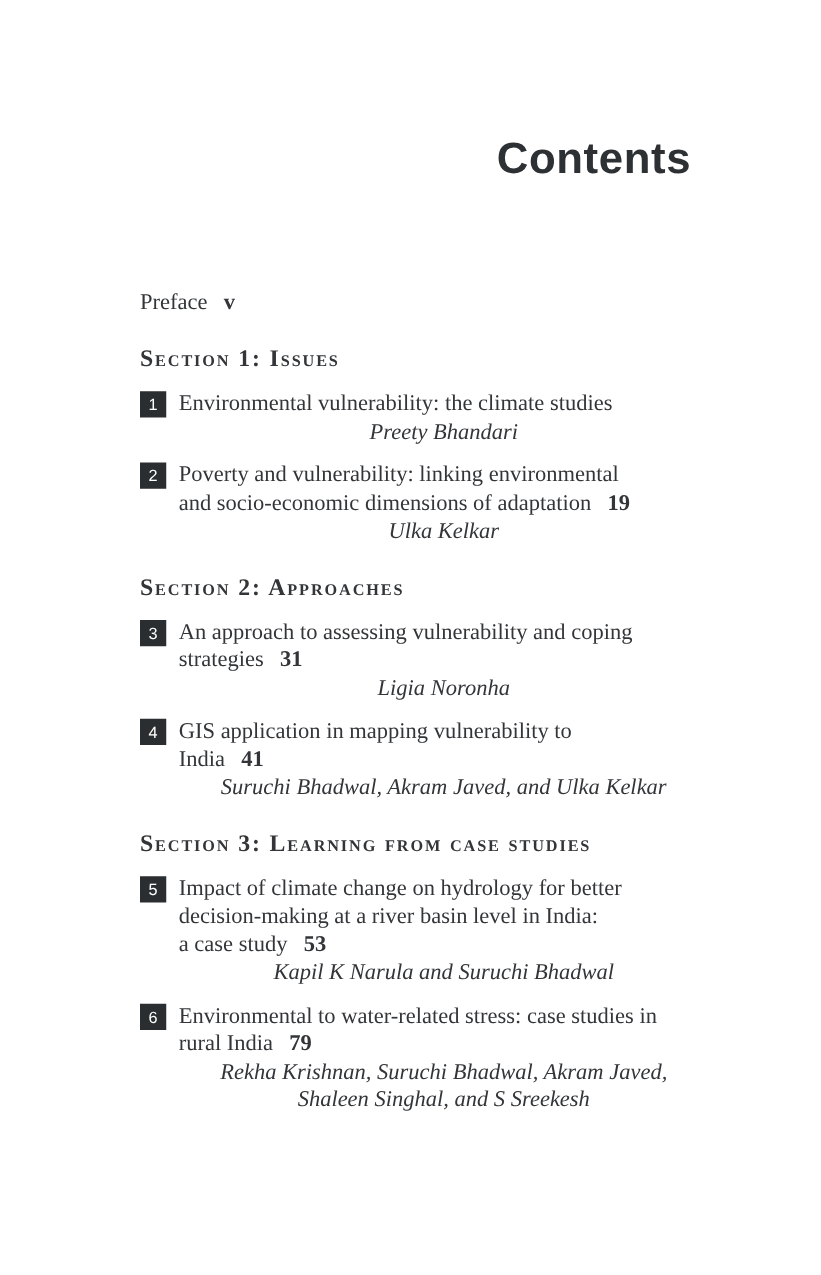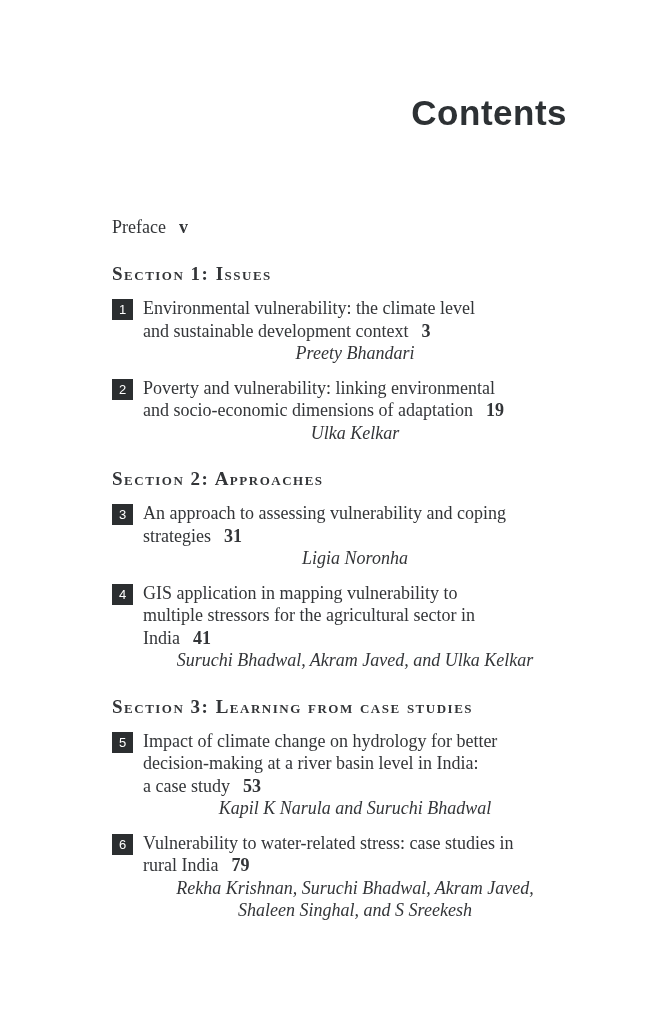--- a/index.html
+++ b/index.html
@@ -7,21 +7,21 @@
     position:relative;
     width:657px; height:1020px;
     background:#ffffff;
     box-sizing:border-box;
     padding:92px 90px 0 112px;
     font-family:"Liberation Serif","DejaVu Serif",serif;
     color:#333538;
     overflow:hidden;
   }
   .title {
-    margin:0;
+    margin:14px;
     text-align:right;
     font-family:"Liberation Sans","DejaVu Sans",sans-serif;
     font-weight:700;
     font-size:35px;
     line-height:42px;
     letter-spacing:0.5px;
     color:#2d3134;
   }
   .preface {
     margin-top:82px;
@@ -73,22 +73,21 @@
     <span>Preface</span><span class="pagenum">v</span>
   </div>
 
   <div id="toc">
   <section>
     <h2 class="section-heading">Section 1: Issues</h2>
     <div>
   <div class="entry">
     <span class="badge">1</span>
     <div class="entry-body">
-              <div class="title-line">Environmental vulnerability: the climate level</div>
-              <div class="title-line">and sustainable development context<span class="pagenum">3</span></div>
+              <div class="title-line">Environmental vulnerability: the climate studies</div>
               <div class="authors">Preety Bhandari</div>
             </div>
   </div>
 
   <div class="entry">
     <span class="badge">2</span>
     <div class="entry-body">
               <div class="title-line">Poverty and vulnerability: linking environmental</div>
               <div class="title-line">and socio-economic dimensions of adaptation<span class="pagenum">19</span></div>
               <div class="authors">Ulka Kelkar</div>
@@ -106,21 +105,20 @@
               <div class="title-line">An approach to assessing vulnerability and coping</div>
               <div class="title-line">strategies<span class="pagenum">31</span></div>
               <div class="authors">Ligia Noronha</div>
             </div>
   </div>
 
   <div class="entry">
     <span class="badge">4</span>
     <div class="entry-body">
               <div class="title-line">GIS application in mapping vulnerability to</div>
-              <div class="title-line">multiple stressors for the agricultural sector in</div>
               <div class="title-line">India<span class="pagenum">41</span></div>
               <div class="authors">Suruchi Bhadwal, Akram Javed, and Ulka Kelkar</div>
             </div>
   </div>
 </div>
   </section>
 
   <section>
     <h2 class="section-heading">Section 3: Learning from case studies</h2>
     <div>
@@ -130,21 +128,21 @@
               <div class="title-line">Impact of climate change on hydrology for better</div>
               <div class="title-line">decision-making at a river basin level in India:</div>
               <div class="title-line">a case study<span class="pagenum">53</span></div>
               <div class="authors">Kapil K Narula and Suruchi Bhadwal</div>
             </div>
   </div>
 
   <div class="entry">
     <span class="badge">6</span>
     <div class="entry-body">
-              <div class="title-line">Vulnerability to water-related stress: case studies in</div>
+              <div class="title-line">Environmental to water-related stress: case studies in</div>
               <div class="title-line">rural India<span class="pagenum">79</span></div>
               <div class="authors">Rekha Krishnan, Suruchi Bhadwal, Akram Javed,</div>
               <div class="authors">Shaleen Singhal, and S Sreekesh</div>
             </div>
   </div>
 </div>
   </section>
 </div>
 </div>
 

